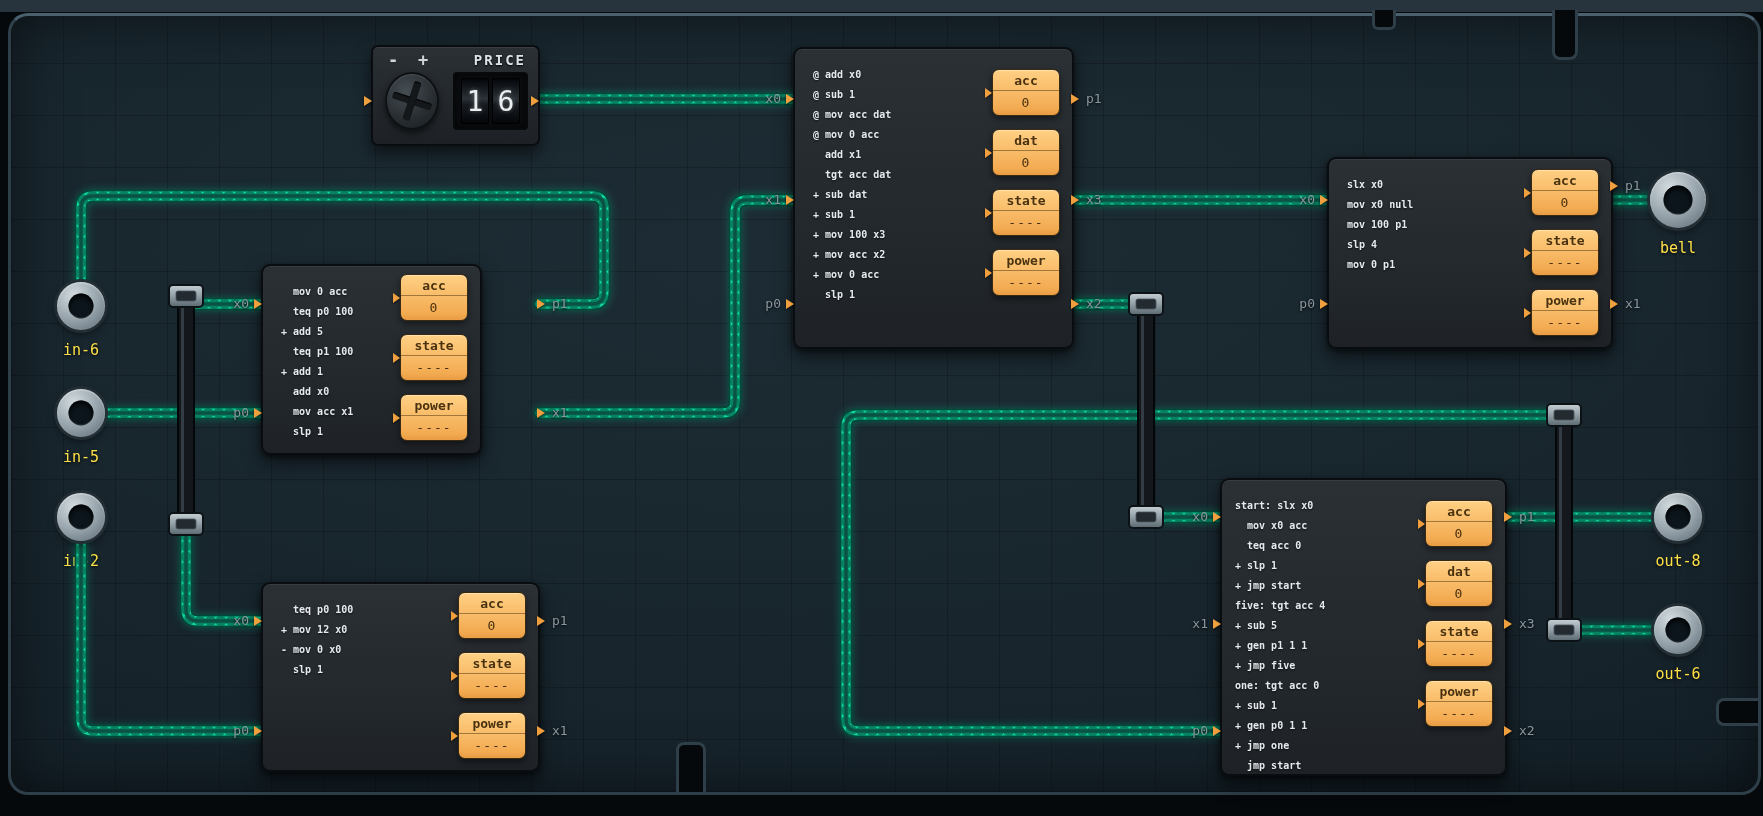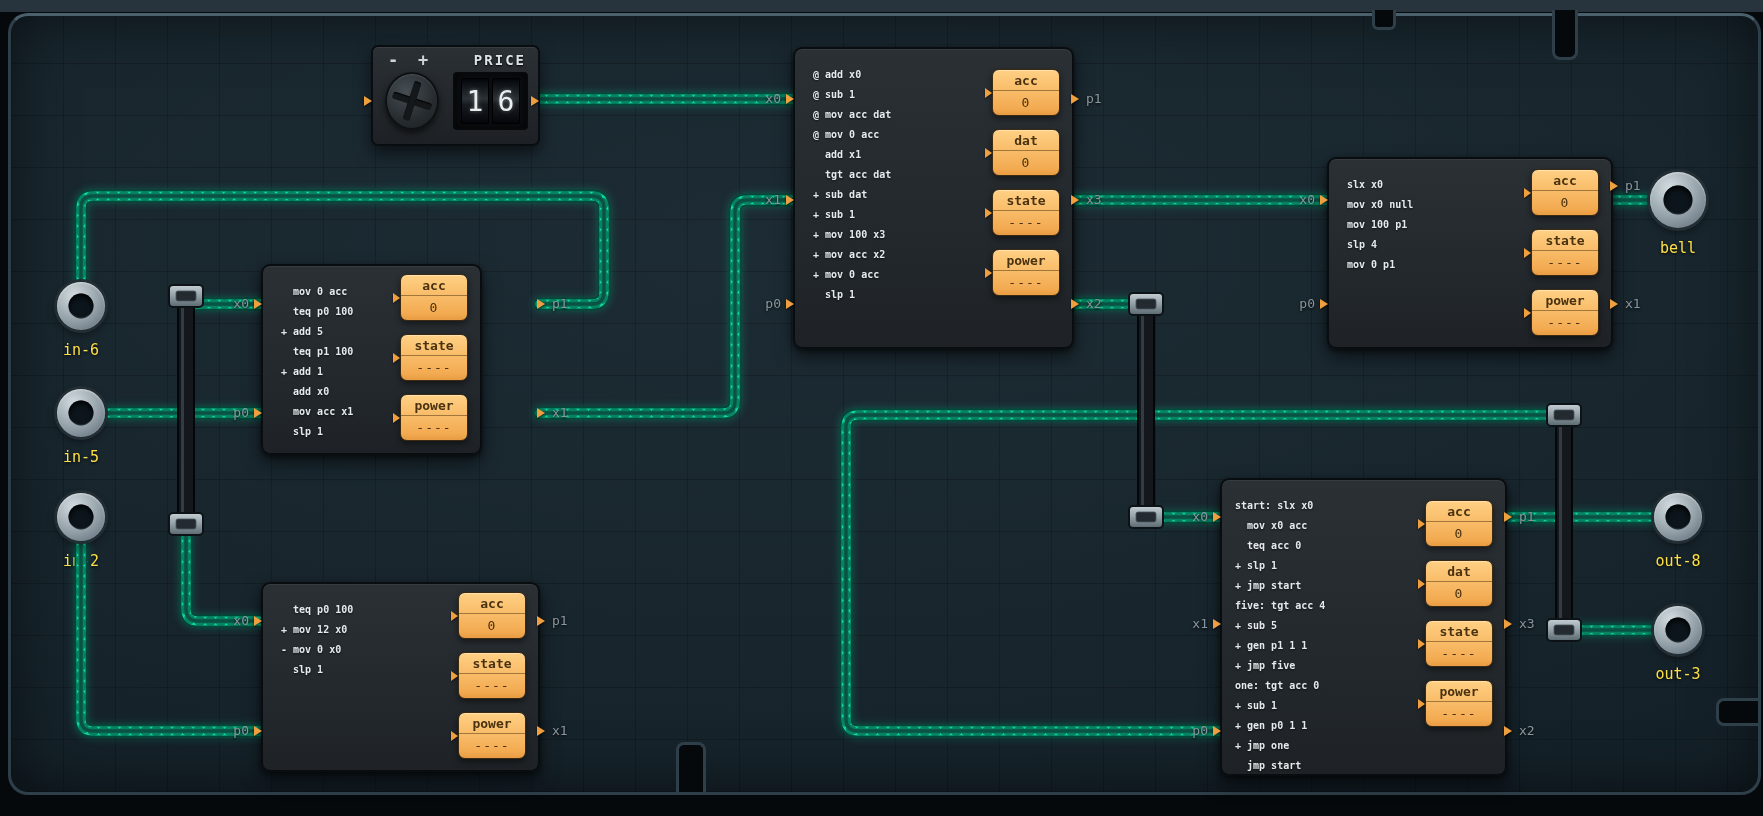--- a/index.html
+++ b/index.html
@@ -215,21 +215,21 @@
       </div>
       <div class="pad" style="left: 1654px; top: 606px; width: 48px; height: 48px;">
         <div class="hole" style="width: 25px; height: 25px;"></div>
       </div>
     </div>
   <div class="layer" id="labels-over">
       <div class="pad-label" style="left: 81px; top: 341px;">in-6</div>
       <div class="pad-label" style="left: 81px; top: 448px;">in-5</div>
       <div class="pad-label" style="left: 1678px; top: 239px;">bell</div>
       <div class="pad-label" style="left: 1678px; top: 552px;">out-8</div>
-      <div class="pad-label" style="left: 1678px; top: 665px;">out-3</div>
+      <div class="pad-label" style="left: 1678px; top: 665px;">out-6</div>
     </div>
   <div class="layer" id="chips-layer">
       <div class="chip" style="left: 793px; top: 47px; width: 281px; height: 302px;">
         <pre class="code" style="width: 186px;">@ add x0
 @ sub 1
 @ mov acc dat
 @ mov 0 acc
   add x1
   tgt acc dat
 + sub dat

